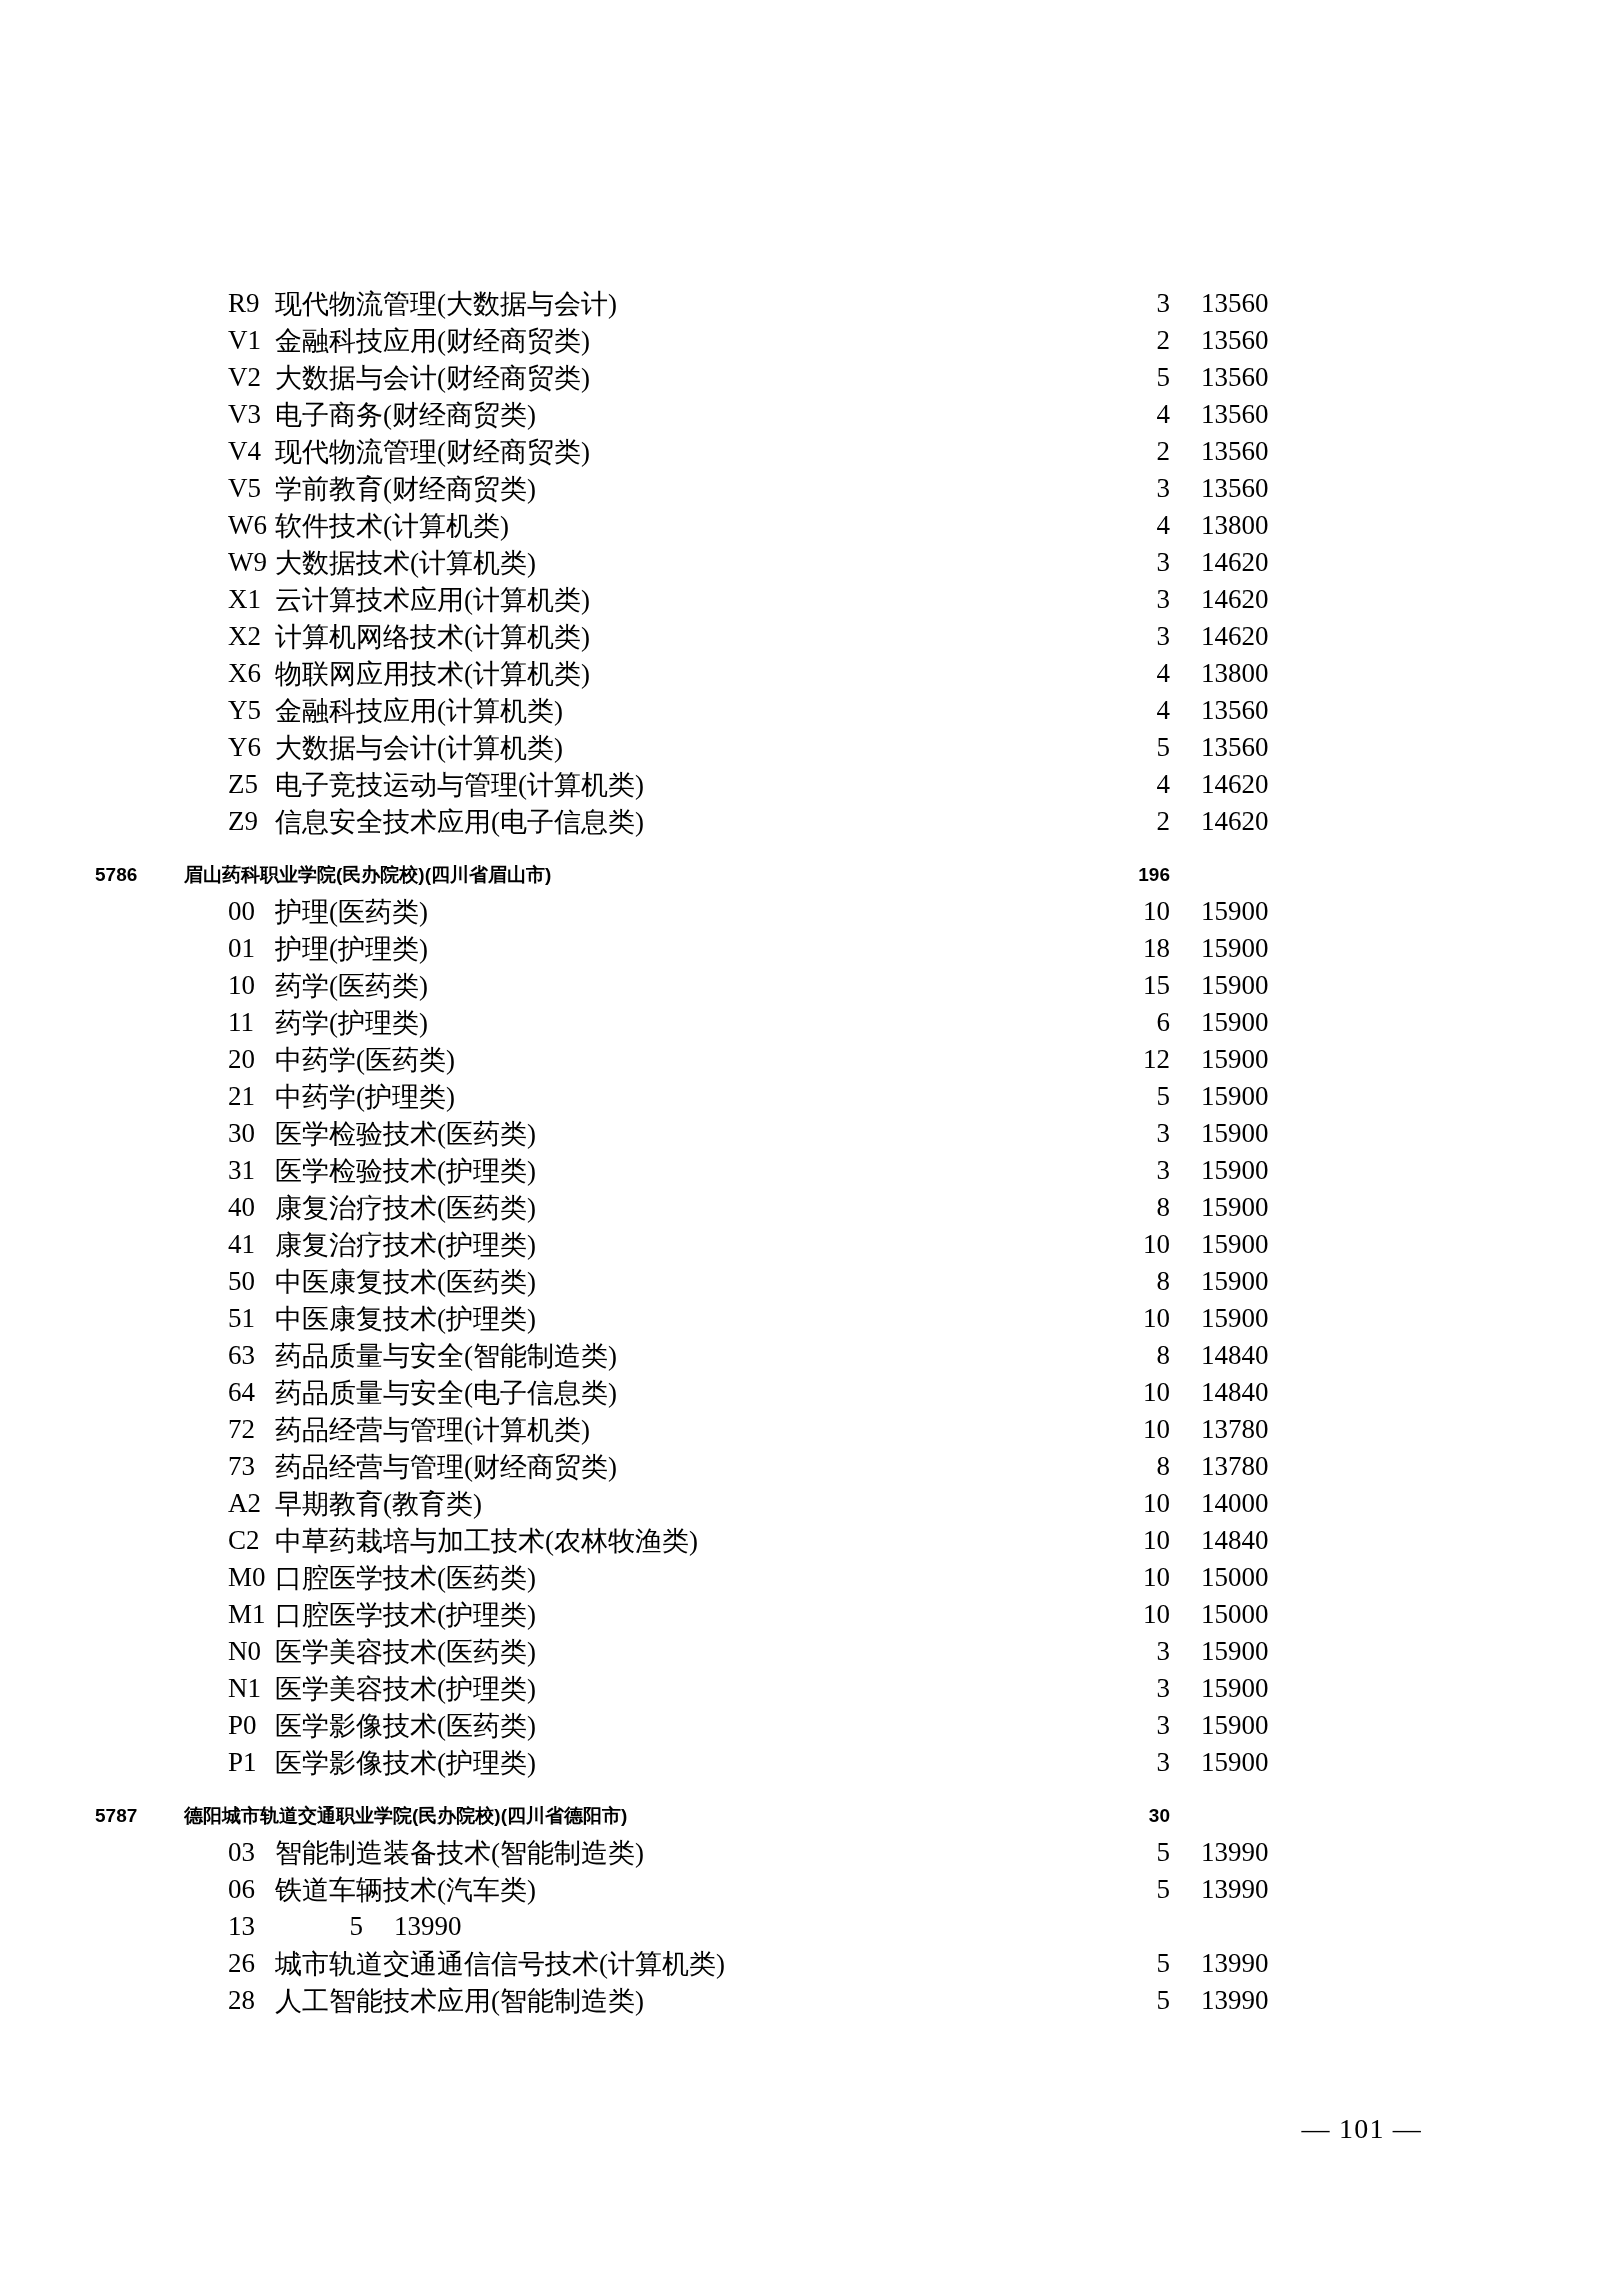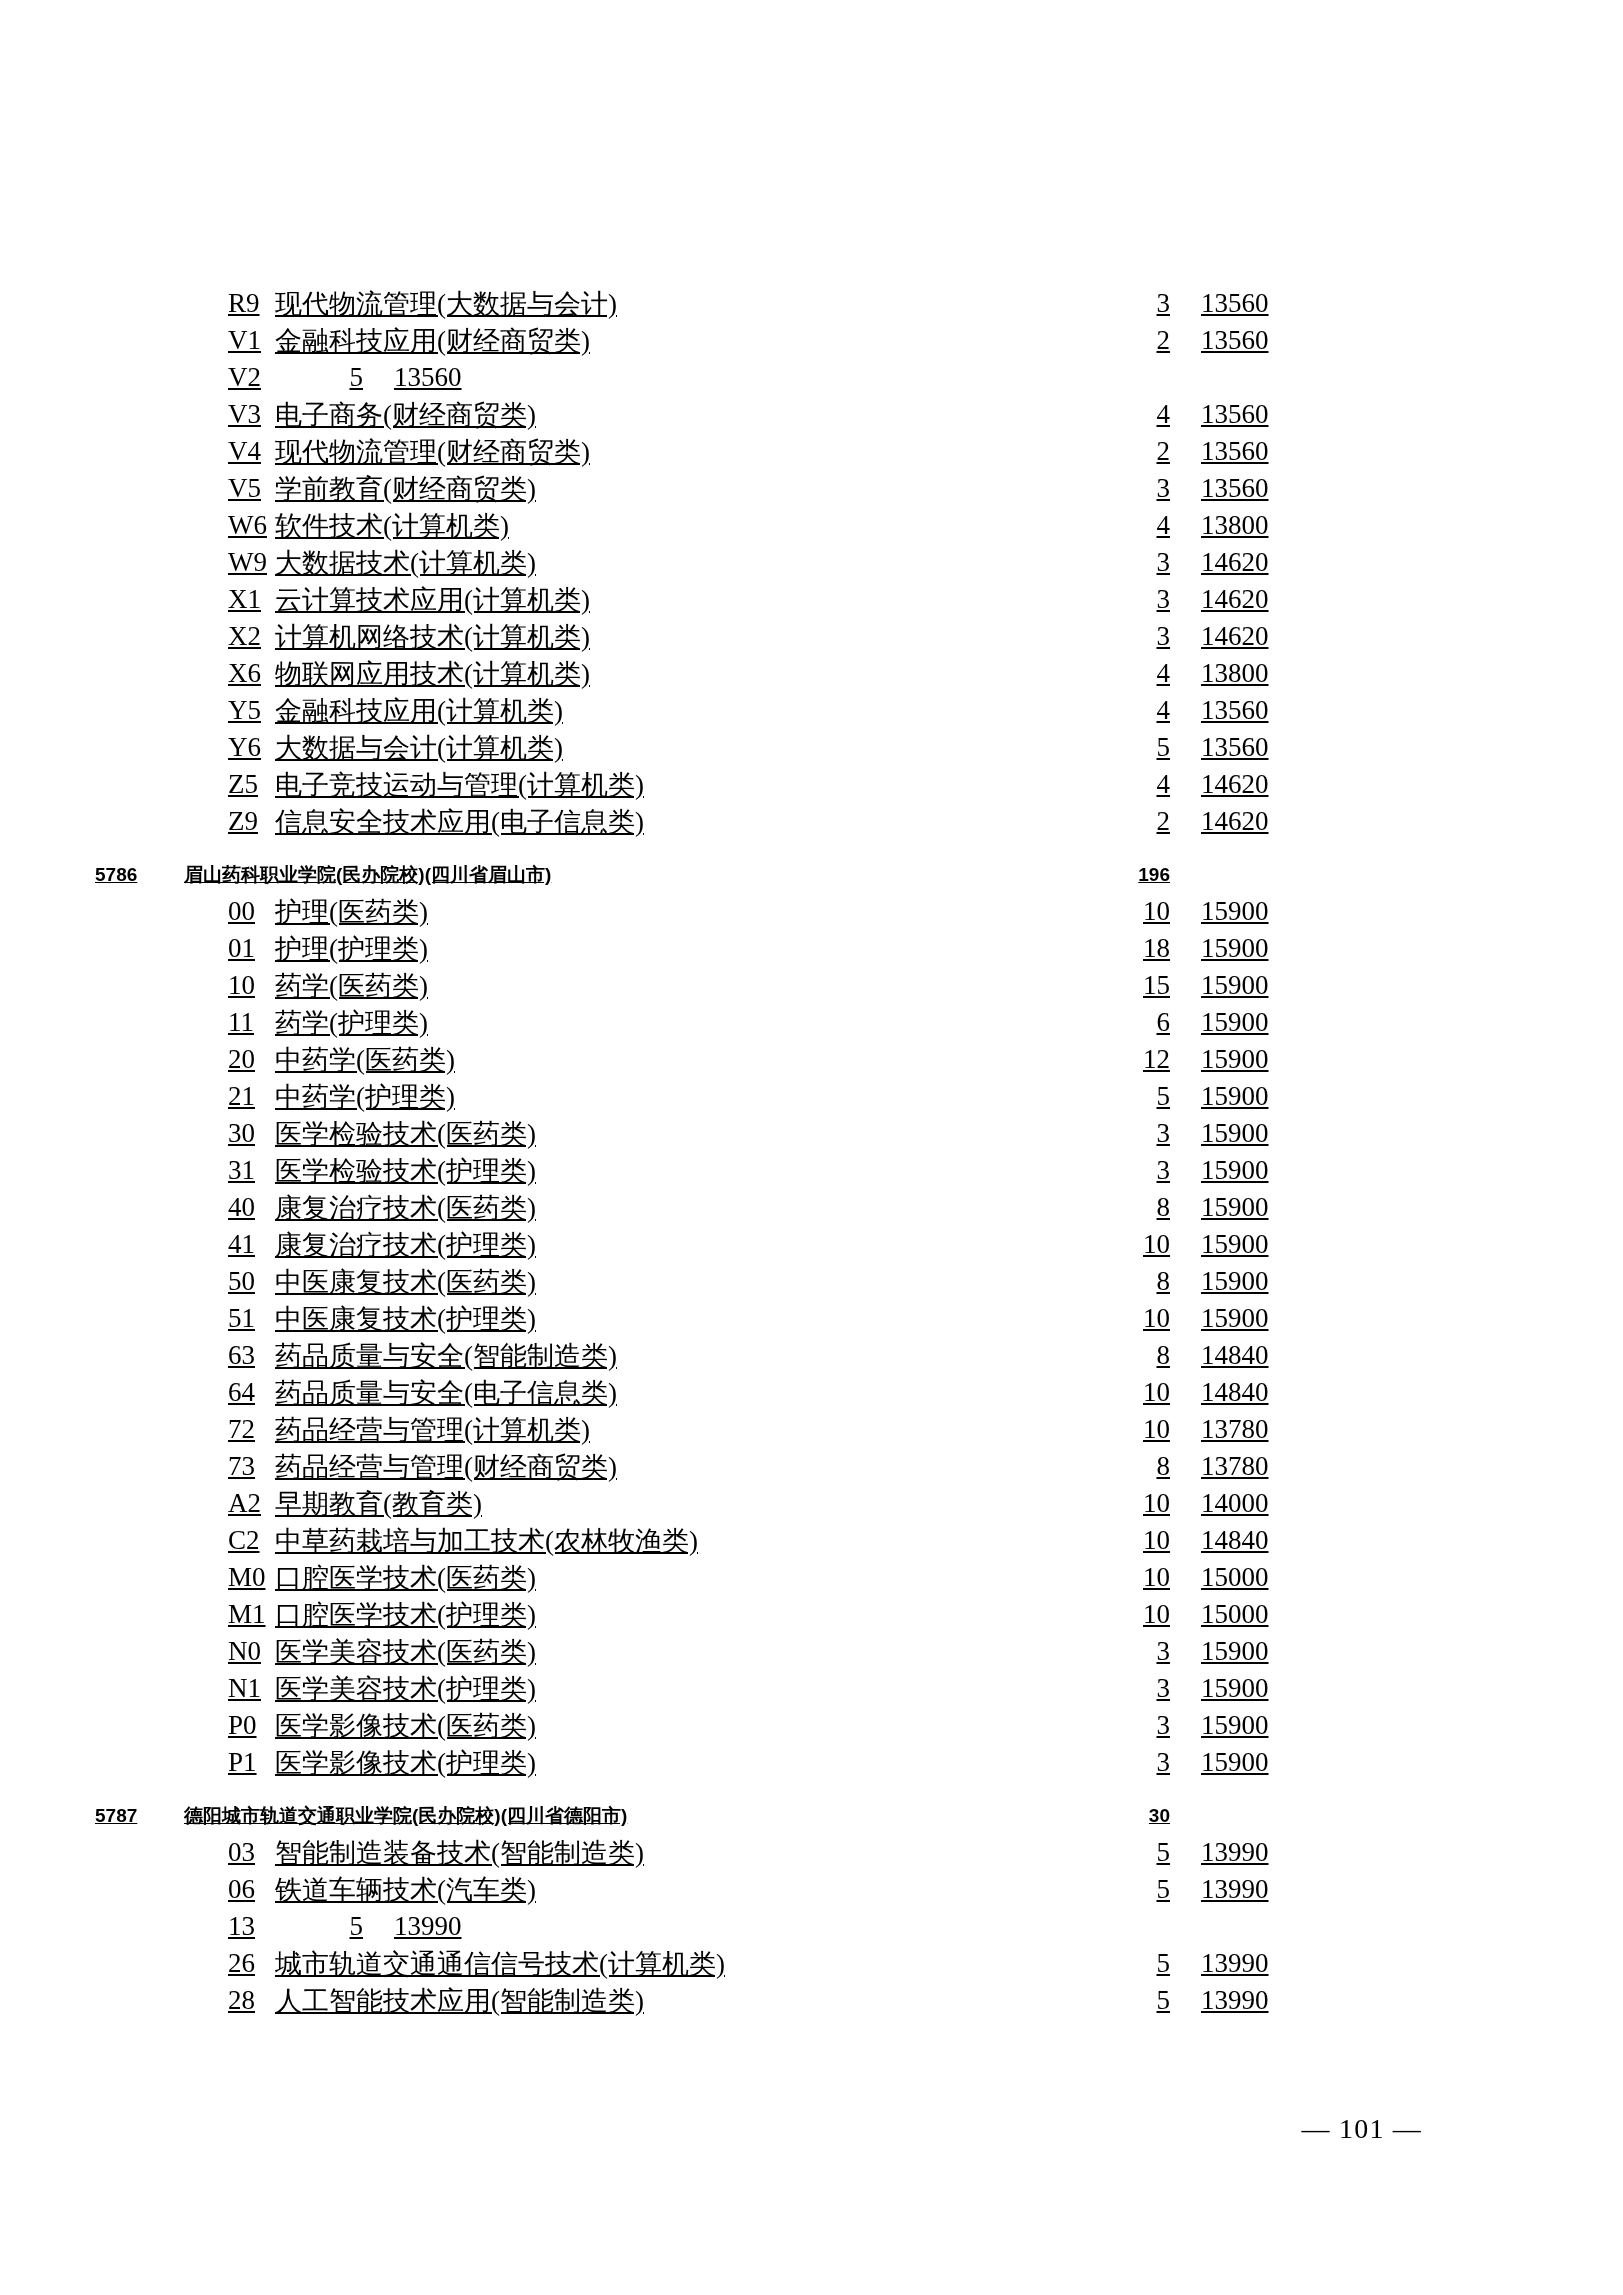--- a/index.html
+++ b/index.html
@@ -10,21 +10,20 @@
     color: #000000;
     font-family: "Liberation Serif", "DejaVu Serif", serif;
     position: relative;
     overflow: hidden;
   }
   .content {
     position: absolute;
     top: 285px;
     left: 0;
     width: 1461px;
-    text-decoration: underline;
   }
   .row {
     display: flex;
     align-items: center;
     height: 37px;
     padding-left: 228px;
     padding-right: 167px;
     box-sizing: border-box;
     font-size: 27px;
     white-space: nowrap;
@@ -79,20 +78,21 @@
 
   <div class="row">
     <span class="code">V1</span>
     <span class="major">金融科技应用(财经商贸类)</span>
     <span class="count">2</span>
     <span class="fee">13560</span>
   </div>
 
   <div class="row">
     <span class="code">V2</span>
+    <span class="major">大数据与会计(财经商贸类)</span>
     <span class="count">5</span>
     <span class="fee">13560</span>
   </div>
 
   <div class="row">
     <span class="code">V3</span>
     <span class="major">电子商务(财经商贸类)</span>
     <span class="count">4</span>
     <span class="fee">13560</span>
   </div>

